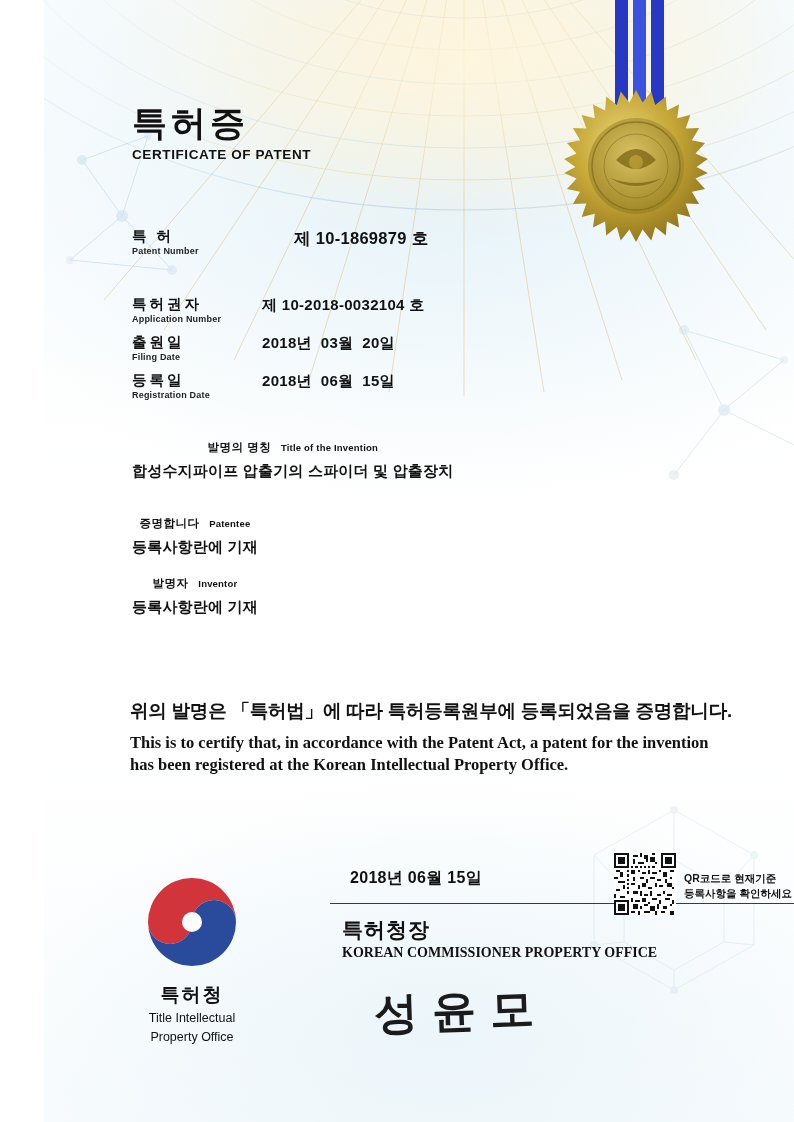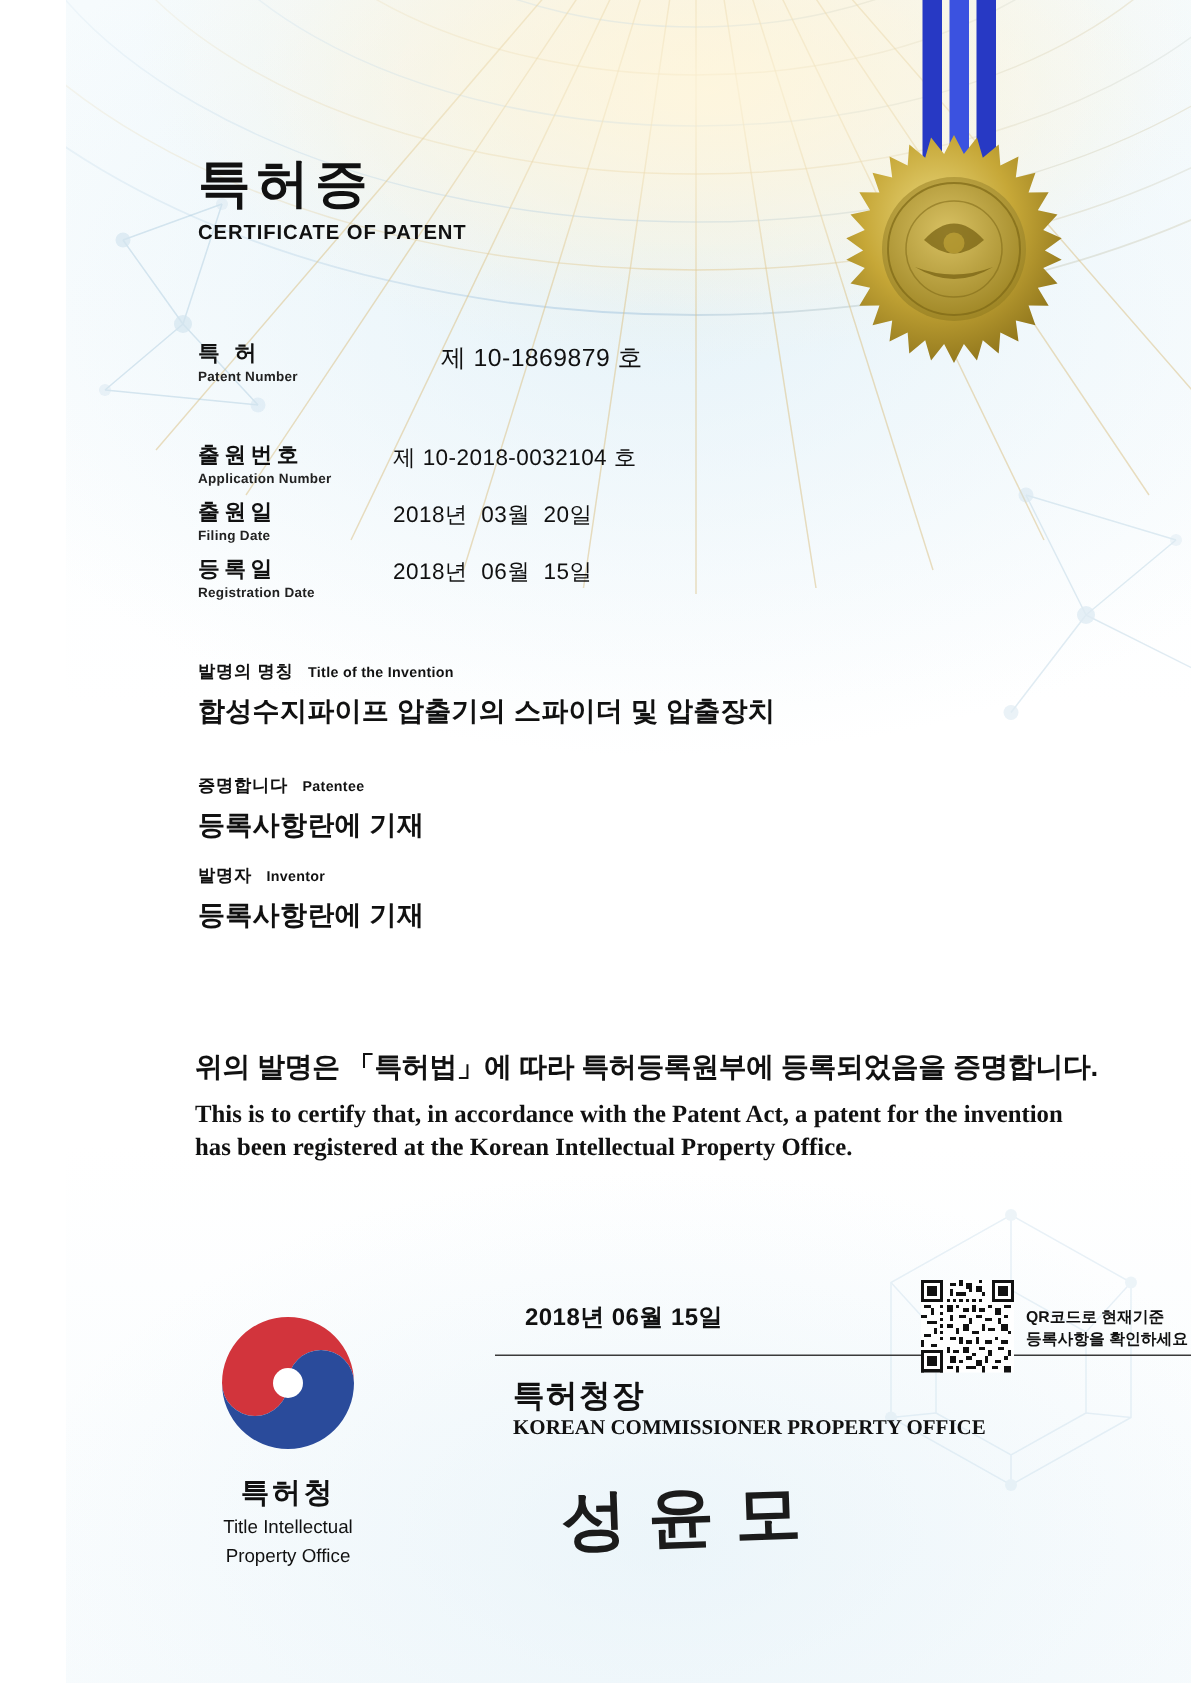--- a/index.html
+++ b/index.html
@@ -115,45 +115,46 @@
   .f-label .en {
     font-size: 9px;
     font-weight: bold;
     color: #222;
     display: block;
     letter-spacing: 0.2px;
     margin-top: 1px;
   }
   .f-value {
     font-size: 15px;
-    font-weight: normal;
+    font-weight: bold;
     color: #111;
     letter-spacing: 0.3px;
     white-space: pre;
   }
   .f-value.big {
     font-size: 16.5px;
   }
 
   .inv-block { position: absolute; }
   .inv-head {
     font-size: 11.5px;
     font-weight: bold;
     color: #111;
     letter-spacing: 0.5px;
+    text-align: center;
   }
   .inv-head .en {
     font-size: 9.5px;
     font-weight: bold;
     margin-left: 6px;
     letter-spacing: 0.2px;
   }
   .inv-value {
     margin-top: 7px;
-    font-size: 18px;
+    font-size: 15px;
     font-weight: bold;
     color: #111;
     letter-spacing: 0.2px;
   }
 
   .statement {
     position: absolute;
     left: 86px;
     top: 698px;
     width: 672px;
@@ -417,21 +418,21 @@
   <div class="field" style="left:88px; top:228px;gap:32px;">
     <div class="f-label">
       <span class="ko">특 허</span>
       <span class="en">Patent Number</span>
     </div>
     <div class="f-value big">제 10-1869879 호</div>
   </div>
 
   <div class="field" style="left:88px; top:296px;">
     <div class="f-label">
-      <span class="ko">출원번호</span>
+      <span class="ko">특허권자</span>
       <span class="en">Application Number</span>
     </div>
     <div class="f-value">제 10-2018-0032104 호</div>
   </div>
 
   <div class="field" style="left:88px; top:334px;">
     <div class="f-label">
       <span class="ko">출원일</span>
       <span class="en">Filing Date</span>
     </div>

